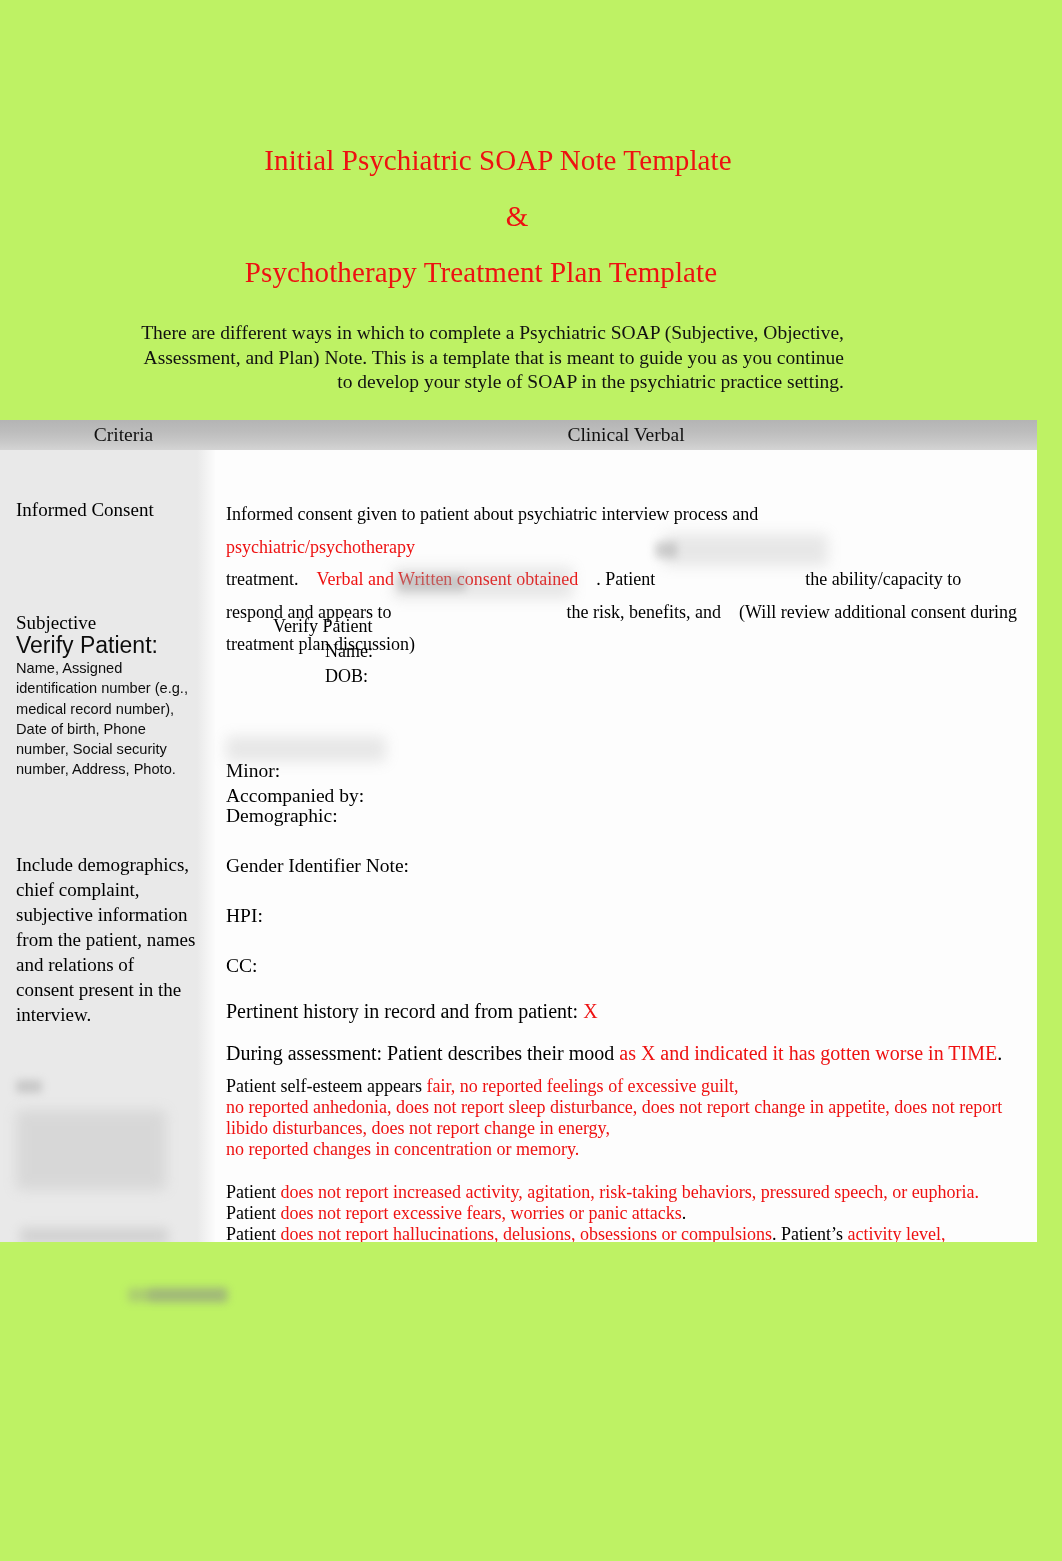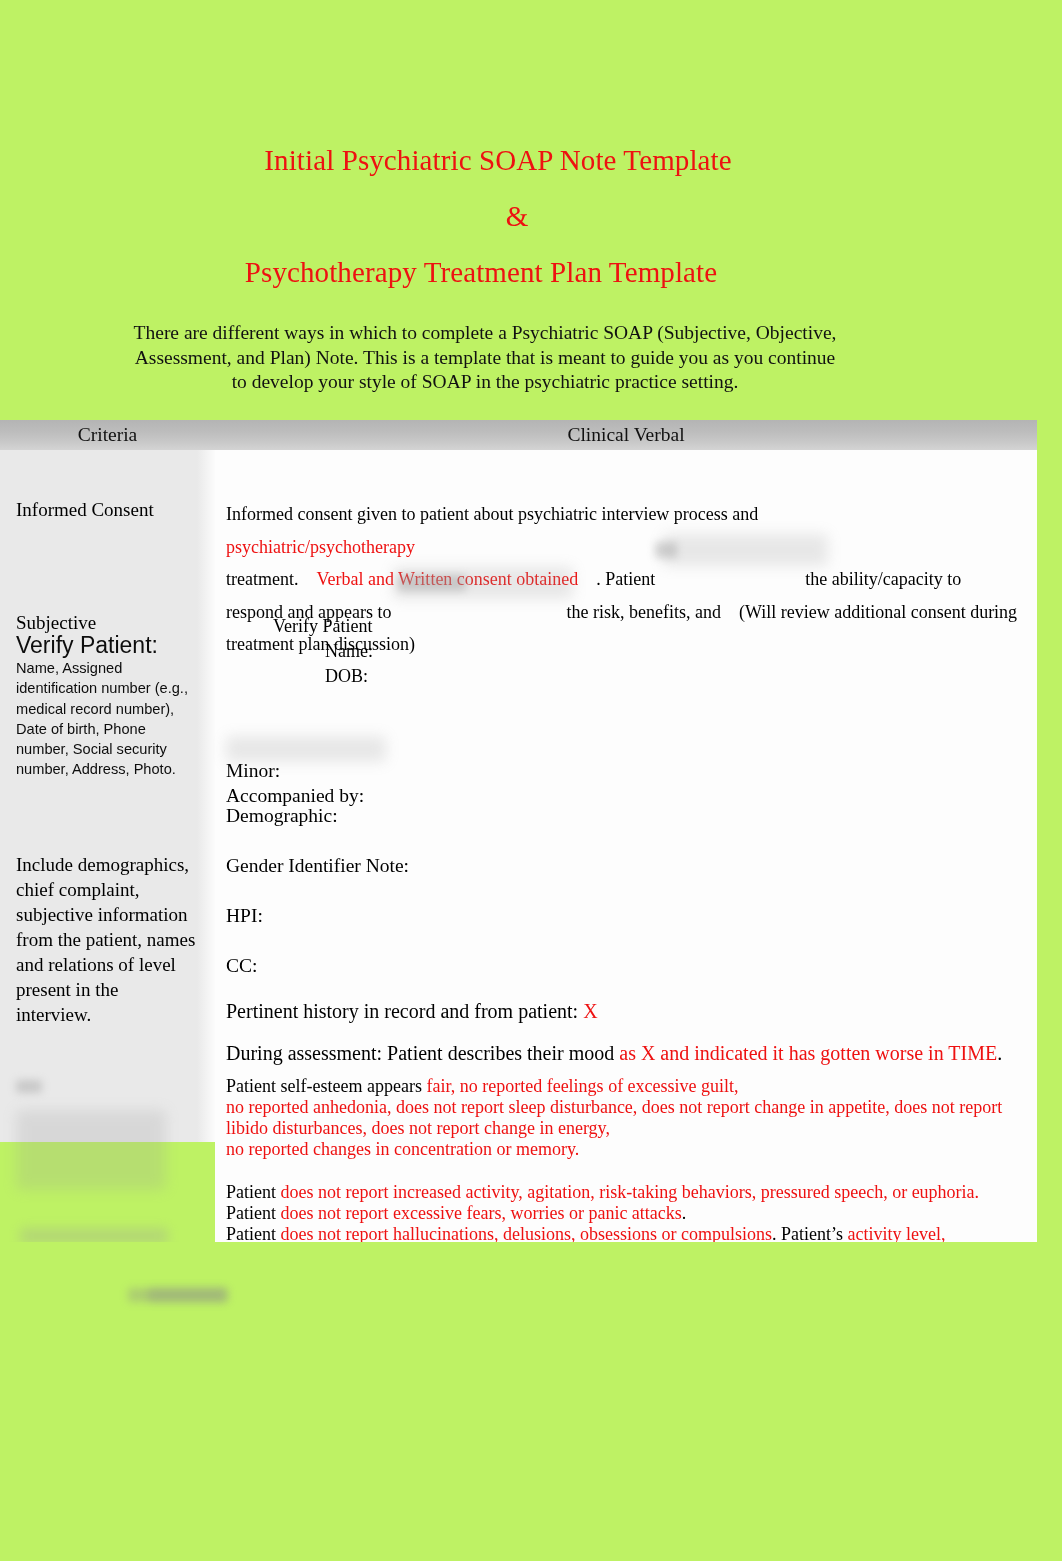--- a/index.html
+++ b/index.html
@@ -44,42 +44,42 @@
   .doc-title.line3 { margin-left: -100px; }
 
   
   .intro {
     position: absolute;
     left: 126px;
     top: 321px;
     width: 718px;
     font-size: 19.5px;
     line-height: 24.6px;
-    text-align: center;
+    text-align: right;
     color: #111;
   }
 
   
   .tbl {
     position: absolute;
     left: 0px;
     top: 420px;
     width: 1037px;
     height: 822px;
   }
   .tbl-head {
     position: absolute;
     left: 0; top: 0;
     width: 1037px;
     height: 30px;
     background: linear-gradient(to bottom, #b4b4b4 0%, #bdbdbd 40%, #c9c9c9 75%, #d4d4d4 100%);
   }
   .tbl-head .th-criteria {
     position: absolute;
-    left: 0px; top: 2px;
+    left: 16px; top: 2px;
     width: 215px;
     text-align: center;
     font-size: 19.5px;
     line-height: 26px;
     color: #111;
   }
   .tbl-head .th-notes {
     position: absolute;
     left: 215px; top: 2px;
     width: 822px;
@@ -88,21 +88,21 @@
     line-height: 26px;
     color: #111;
   }
 
   
   .crit-col {
     position: absolute;
     left: 0px;
     top: 30px;
     width: 215px;
-    height: 692px;
+    height: 792px;
     background: #e9e9e9;
   }
   .crit-col::after {
     content: "";
     position: absolute;
     right: 0; top: 0; bottom: 0;
     width: 18px;
     background: linear-gradient(to right, rgba(233,233,233,0), rgba(255,255,255,0.85));
     pointer-events: none;
   }
@@ -271,21 +271,21 @@
         <div class="th-criteria">Criteria</div>
         <div class="th-notes">Clinical Verbal</div>
       </div>
 
       <div class="crit-col">
         <div class="c-informed">Informed Consent</div>
         <div class="c-subjective">Subjective</div>
         <div class="c-verify">
           <span class="lead">Verify Patient:</span><span> Name, Assigned    identification   number (e.g., medical record number), Date of birth, Phone number, Social security number, Address, Photo.</span>
         </div>
-        <div class="c-include">Include demographics, chief complaint, subjective information from the patient, names and relations of level present in the interview.</div>
+        <div class="c-include">Include demographics, chief complaint, subjective information from the patient, names and relations of consent present in the interview.</div>
 
         <div class="redact" style="left:16px; top:630px; width:26px; height:13px;"></div>
         <div class="redact vsoft" style="left:16px; top:660px; width:150px; height:80px;"></div>
         <div class="redact soft" style="left:20px; top:778px; width:148px; height:16px;"></div>
 
       </div>
 
       <div class="notes-col">
 
         <div class="n-consent">

